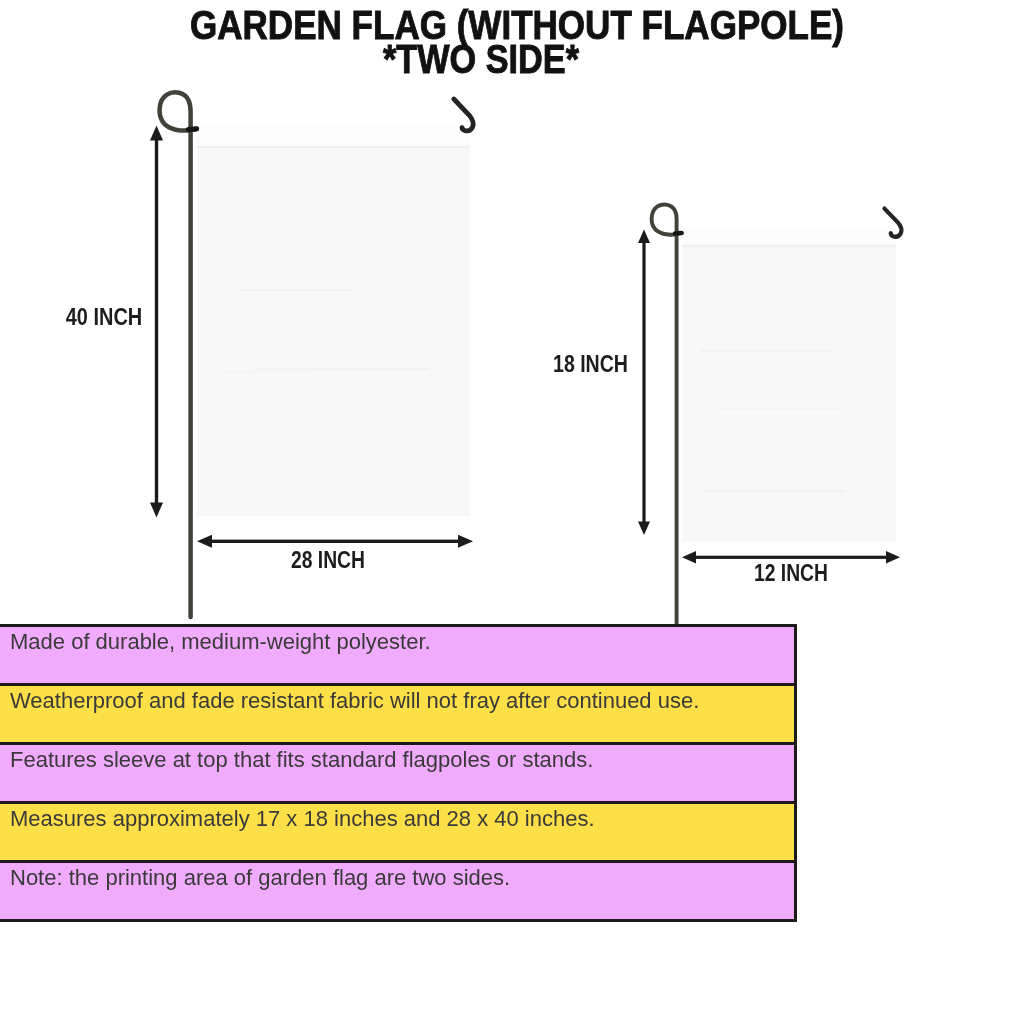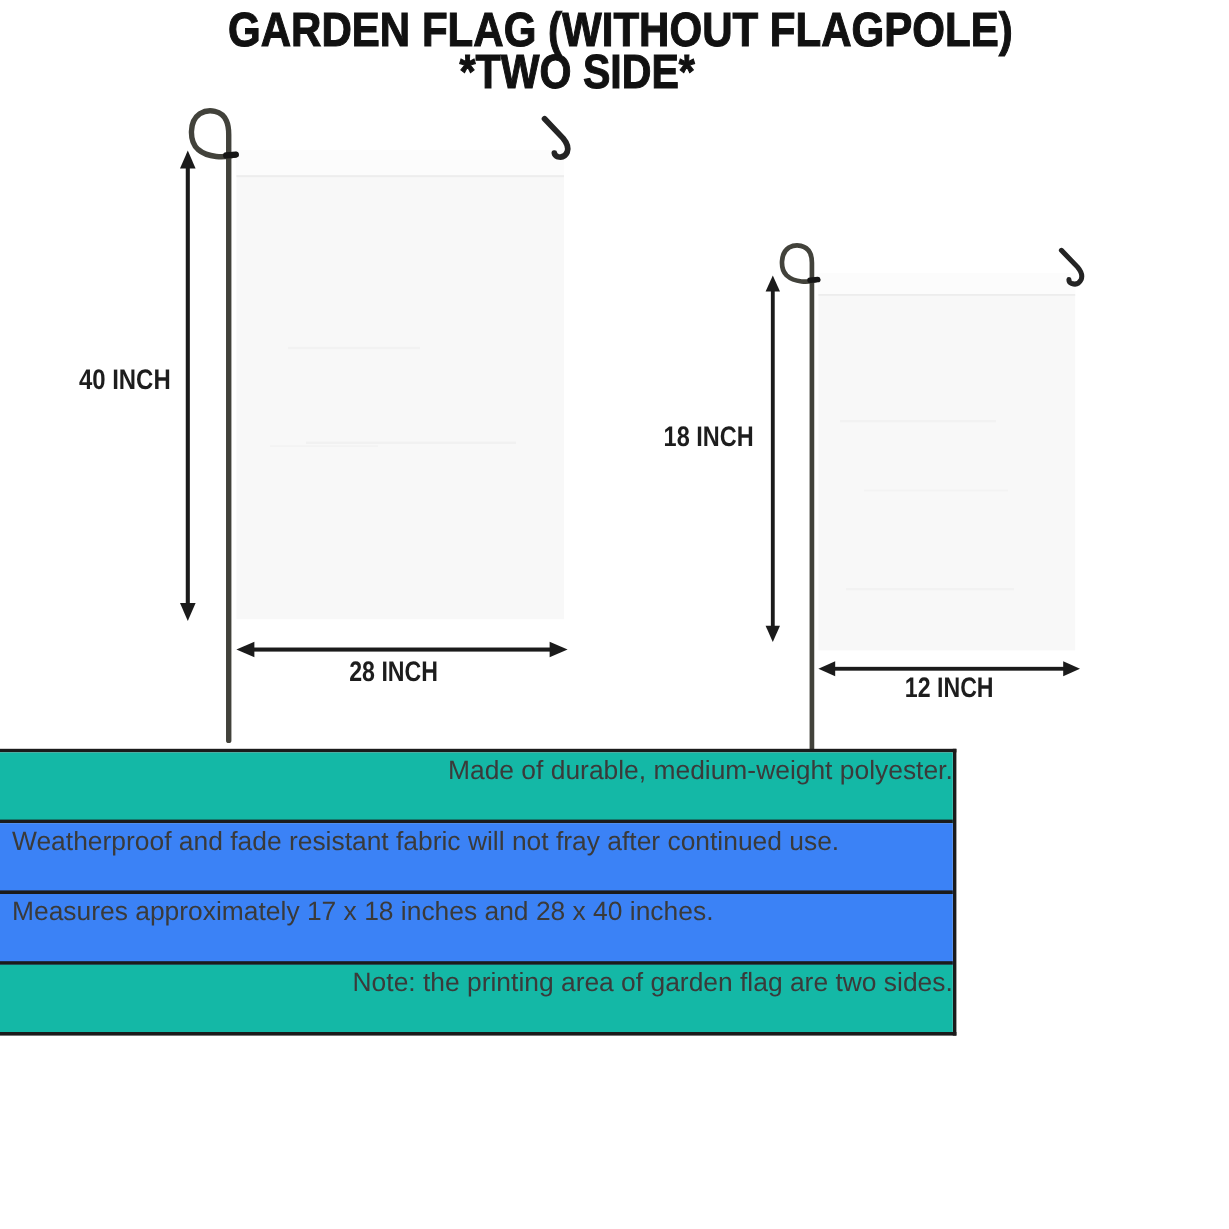--- a/index.html
+++ b/index.html
@@ -3,22 +3,22 @@
 <meta charset="utf-8">
 <style>
   html,body{margin:0;padding:0;}
   body{width:1024px;height:1024px;background:#ffffff;overflow:hidden;
        font-family:"Liberation Sans", sans-serif;position:relative;}
   .tbl{position:absolute;top:624px;left:0;width:797px;box-sizing:border-box;
        border:3px solid #1b1b1b;border-left:none;}
   .row{height:52px;box-sizing:content-box;border-bottom:3px solid #1b1b1b;
        padding:4px 0 0 10px;font-size:22px;color:#3a3a3a;line-height:22px;}
   .row:last-child{border-bottom:none;}
-  .g{background:#14b8a6;text-align:right;}
-  .w{background:#3b82f6;}
+  .g{background:#f0abfc;}
+  .w{background:#fde047;}
 </style>
 </head>
 <body>
 
 <svg width="1024" height="1024" viewBox="0 0 1024 1024" style="position:absolute;left:0;top:0;" font-family="Liberation Sans, sans-serif">
 
   <text x="517" y="38.5" text-anchor="middle" font-size="40" font-weight="bold" fill="#111" stroke="#111" stroke-width="0.9" textLength="654" lengthAdjust="spacingAndGlyphs">GARDEN FLAG (WITHOUT FLAGPOLE)</text>
 
   <text x="481" y="73" text-anchor="middle" font-size="40" font-weight="bold" fill="#111" stroke="#111" stroke-width="0.9" textLength="196" lengthAdjust="spacingAndGlyphs">*TWO SIDE*</text>
 
@@ -86,17 +86,18 @@
 
   <text x="791" y="580.5" text-anchor="middle" font-size="23.5" font-weight="bold" fill="#1d1d1d" textLength="74" lengthAdjust="spacingAndGlyphs">12 INCH</text>
 </svg>
 
 <div class="tbl">
 
   <div class="row g">Made of durable, medium-weight polyester.</div>
 
   <div class="row w">Weatherproof and fade resistant fabric will not fray after continued use.</div>
 
+  <div class="row g">Features sleeve at top that fits standard flagpoles or stands.</div>
 
   <div class="row w">Measures approximately 17 x 18 inches and 28 x 40 inches.</div>
 
   <div class="row g">Note: the printing area of garden flag are two sides.</div>
 </div>
 
 </body></html>

